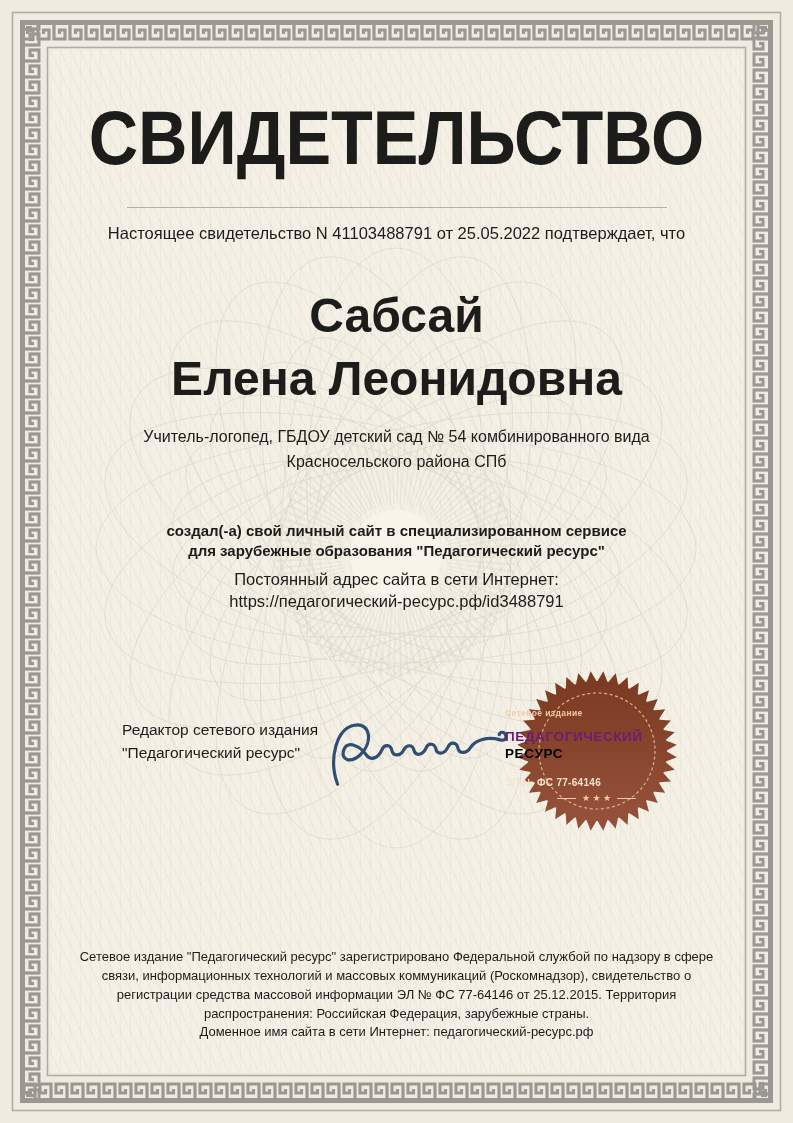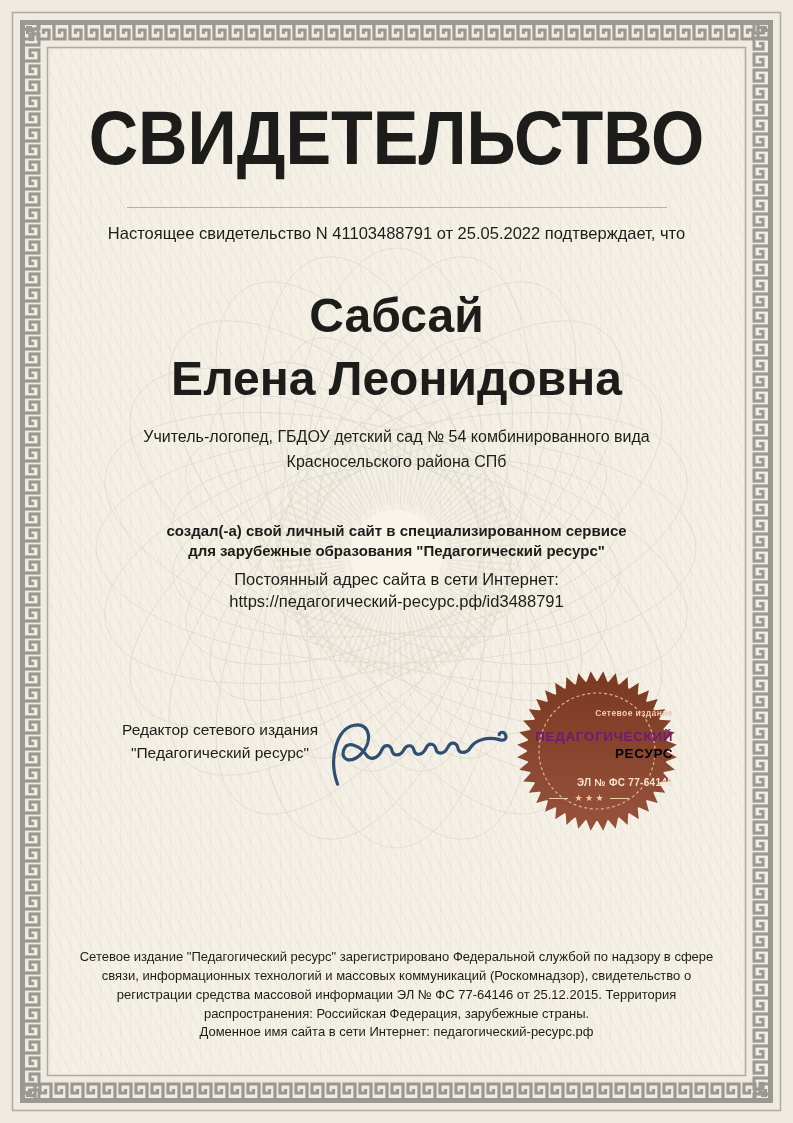--- a/index.html
+++ b/index.html
@@ -26,27 +26,27 @@
     transform:scaleX(.9);transform-origin:50% 50%;}
   .title-rule{position:absolute;top:207px;left:127px;width:540px;height:0;border:none;
     border-top:1.5px solid #b5b1a7;}
   .statement{top:224px;font-size:16.5px;text-align:center;}
   .recipient{top:284px;font-size:48px;font-weight:bold;line-height:1.32;}
   .position{top:425px;font-size:16px;line-height:1.55;}
   .achievement{top:521px;font-size:15px;font-weight:bold;line-height:1.32;}
   .site-label{top:570px;font-size:16.5px;}
   .site-url{top:592px;font-size:16.5px;}
 
-  .editor{position:absolute;left:122px;top:718px;font-size:15.5px;line-height:1.5;text-align:center;}
+  .editor{position:absolute;left:122px;top:718px;font-size:15.5px;line-height:1.5;text-align:left;}
 
   .signature{position:absolute;left:322px;top:702px;transform:rotate(-3deg);}
 
   .seal{position:absolute;left:505px;top:659px;width:184px;height:184px;}
   .seal svg{position:absolute;left:0;top:0;}
-  .seal .stext{position:absolute;left:0;right:16px;text-align:right;}
+  .seal .stext{position:absolute;left:0;right:1px;text-align:left;}
   .seal-edition{top:49px;font-size:8.5px;font-weight:bold;letter-spacing:.4px;color:var(--seal-cream);}
   .seal-name1{top:70px;font-size:13.5px;font-weight:bold;letter-spacing:.6px;color:#701a75;}
   .seal-name2{top:87px;font-size:13.5px;font-weight:bold;letter-spacing:.6px;color:#000000;}
   .seal-reg{top:118px;font-size:10px;font-weight:bold;letter-spacing:.3px;color:#f7e3cc;}
   .seal-stars{top:134px;display:flex;align-items:center;justify-content:center;gap:6px;color:var(--seal-cream);font-size:9px;}
   .seal-stars .sline{width:19px;height:1px;background:var(--seal-cream);}
 
   .footer{top:948px;font-size:13px;line-height:1.45;}
 </style>
 </head>

